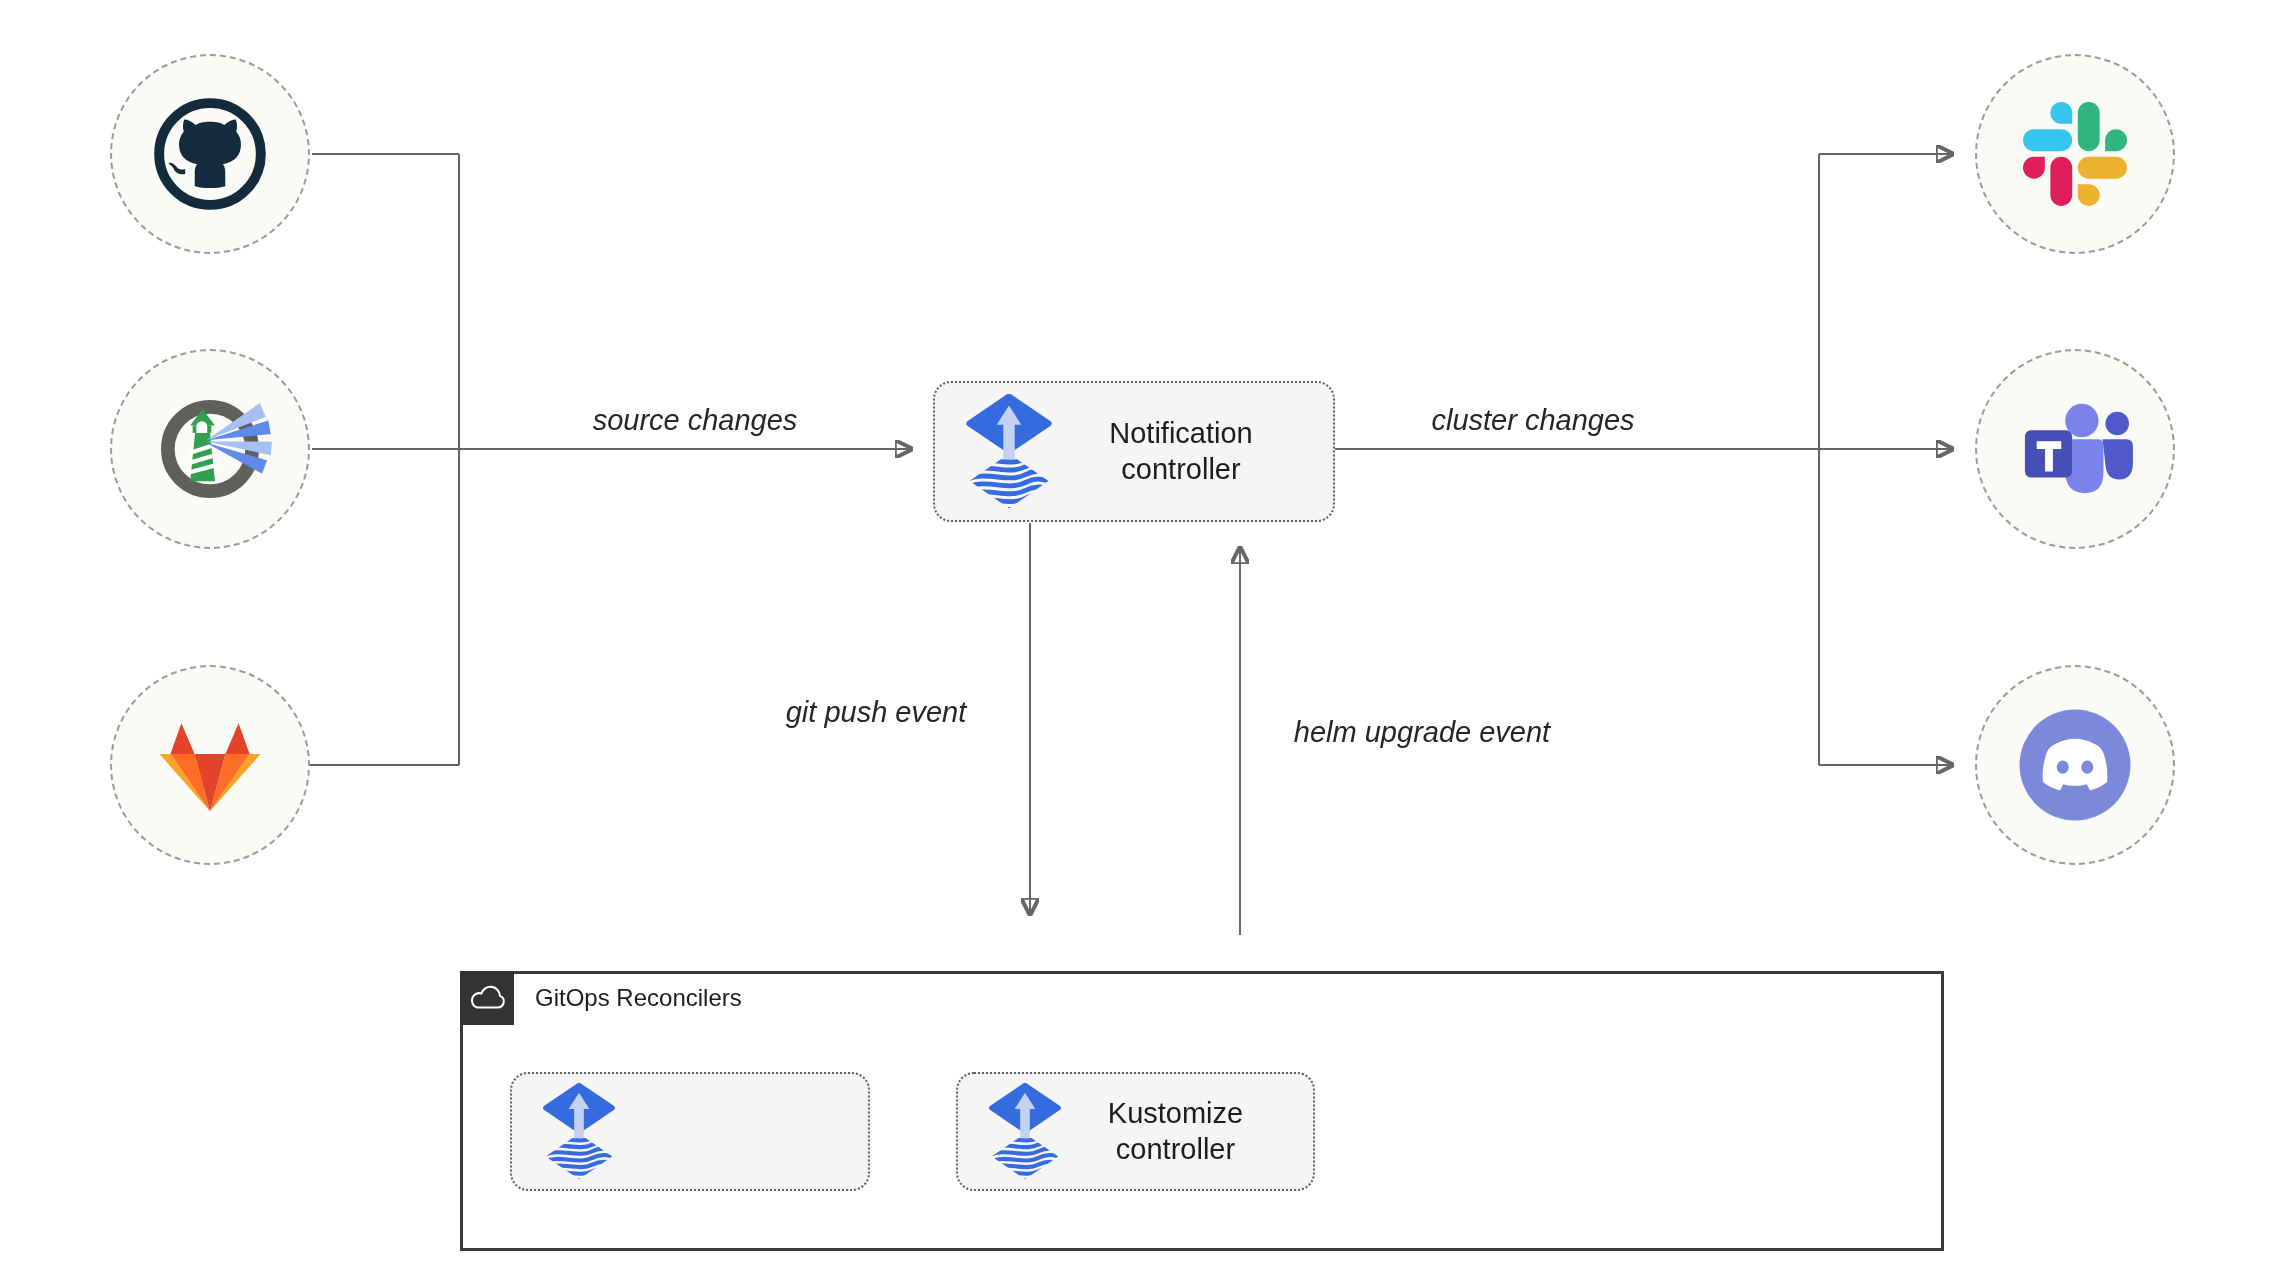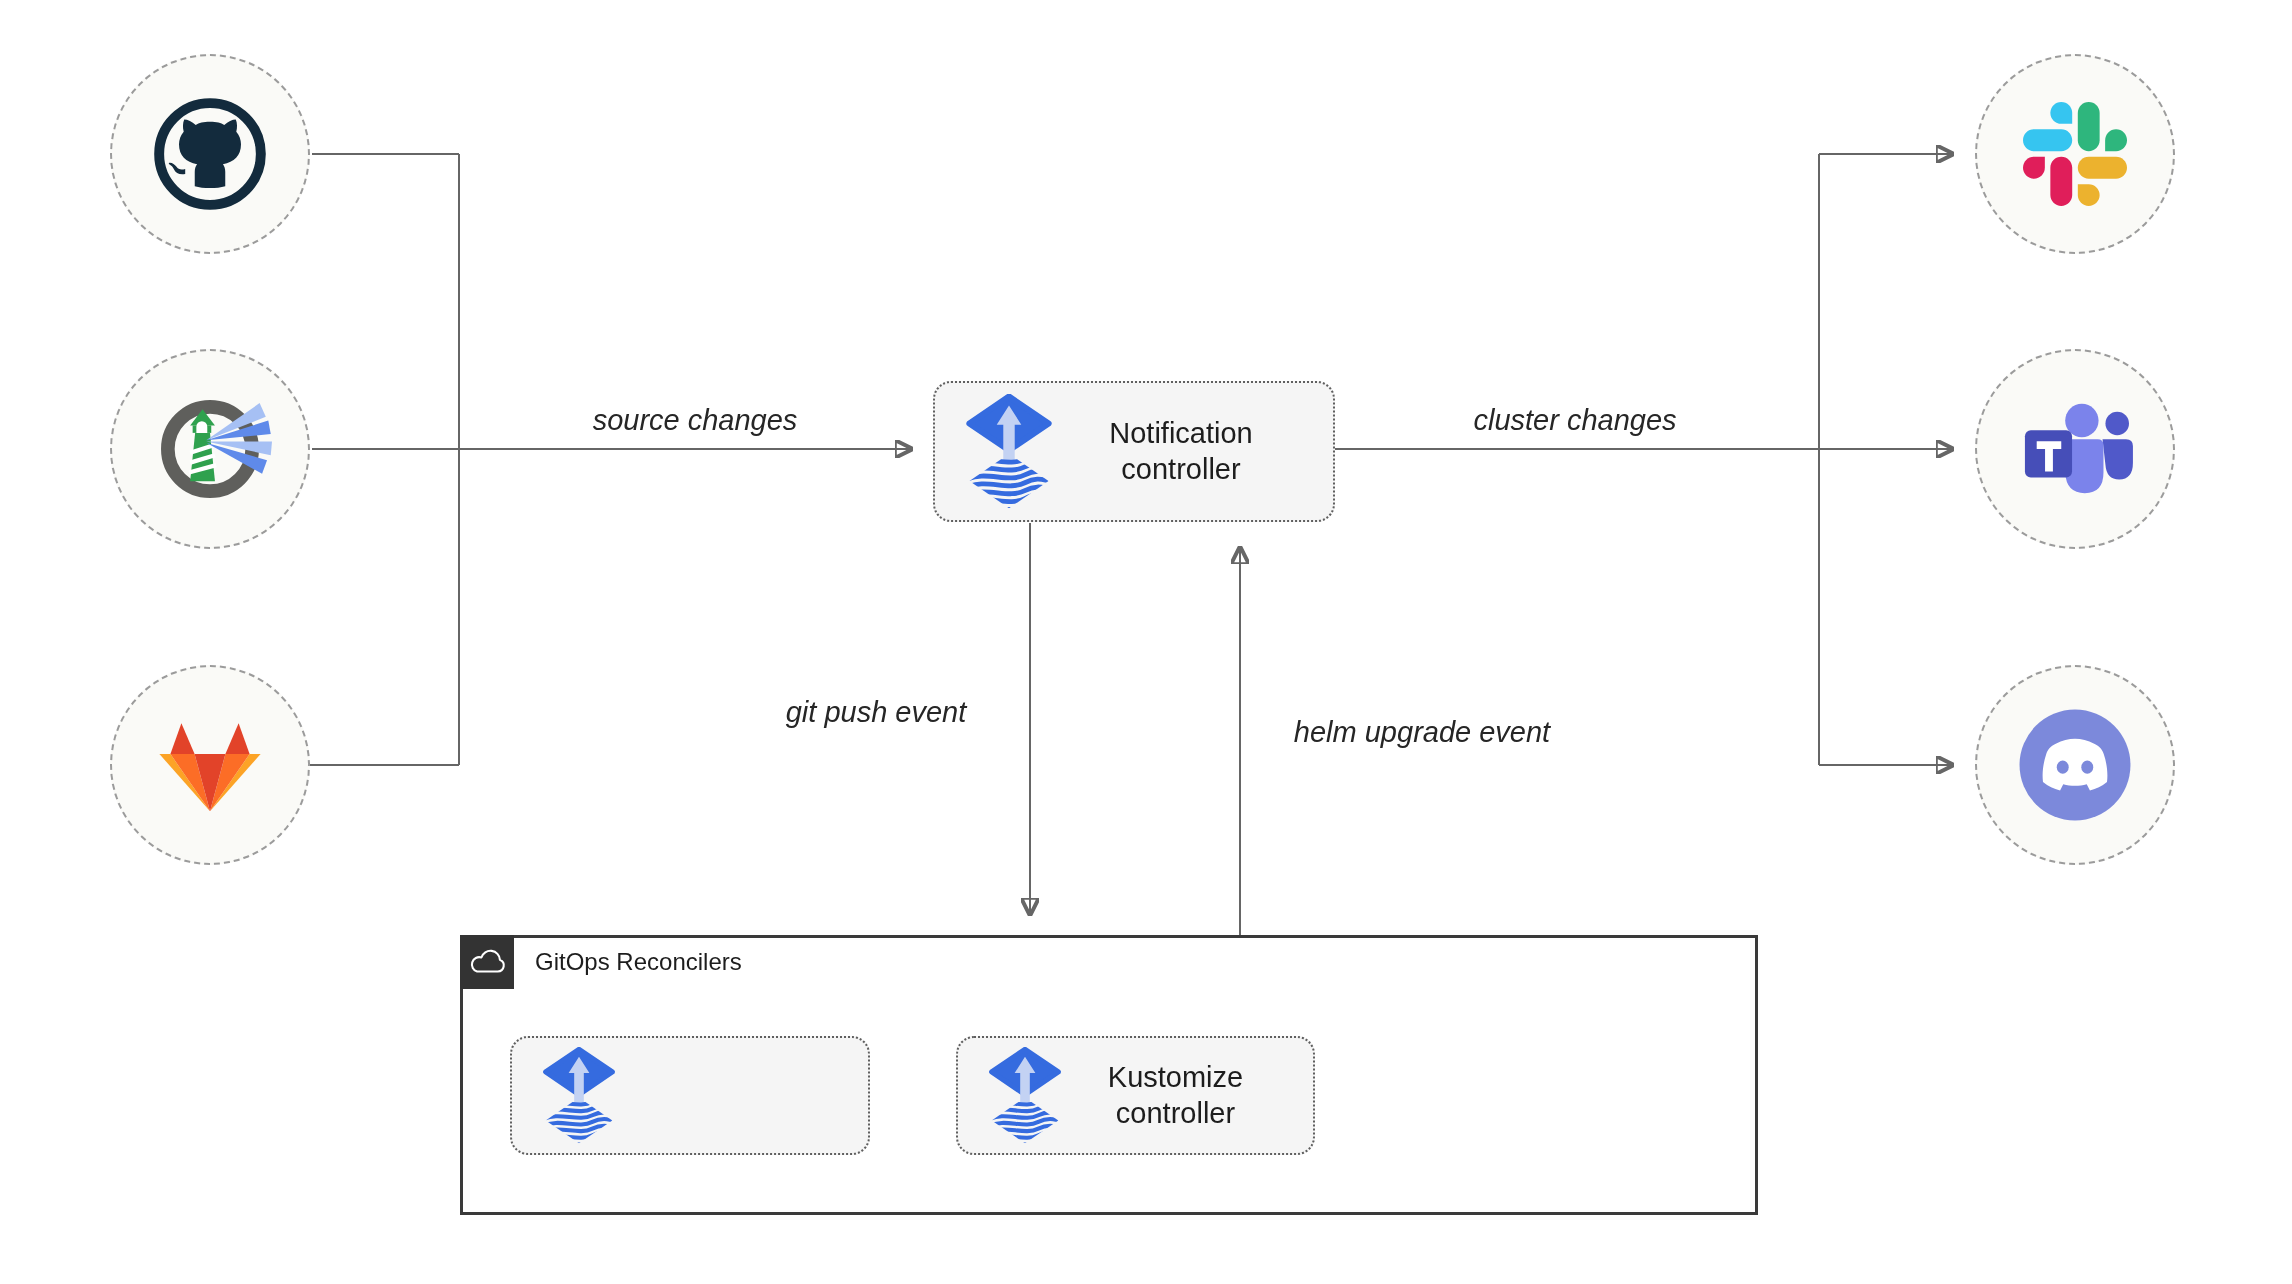--- a/index.html
+++ b/index.html
@@ -22,21 +22,21 @@
     position:absolute;box-sizing:border-box;background:#f5f5f5;
     border:2px dotted #5f5f5f;border-radius:18px;
     display:flex;align-items:center;z-index:2;
   }
   .ctrl-box .flux-slot{flex:0 0 auto;margin-left:30px;display:flex;}
   .ctrl-label{flex:1;display:flex;justify-content:center;padding-right:24px;}
   .ctrl-label span{width:min-content;text-align:center;font-size:29px;line-height:1.22;color:#1d1d1d;}
 
   
   .group-box{
-    position:absolute;left:460px;top:935px;width:1298px;height:280px;box-sizing:border-box;
+    position:absolute;left:460px;top:971px;width:1484px;height:280px;box-sizing:border-box;
     background:#ffffff;border:3px solid #3a3a3a;z-index:1;
   }
   .group-tab{
     position:absolute;left:-3px;top:-3px;width:54px;height:54px;background:#333333;
     display:flex;align-items:center;justify-content:center;
   }
   .group-title{
     position:absolute;left:72px;top:-3px;height:54px;display:flex;align-items:center;
     font-size:24px;color:#1d1d1d;white-space:nowrap;
   }
@@ -218,17 +218,17 @@
   </svg>
         </span>
       <div class="ctrl-label">
         <span>Kustomize controller</span>
       </div>
     </div>
 
   </div>
 
   <div class="edge-label" style="left:695px;top:404px">source changes</div>
-  <div class="edge-label" style="left:1575px;top:404px">cluster changes</div>
+  <div class="edge-label" style="left:1533px;top:404px">cluster changes</div>
   <div class="edge-label" style="left:876px;top:696px">git push event</div>
   <div class="edge-label" style="left:1422px;top:716px">helm upgrade event</div>
 
 </div>
 
 </body></html>

